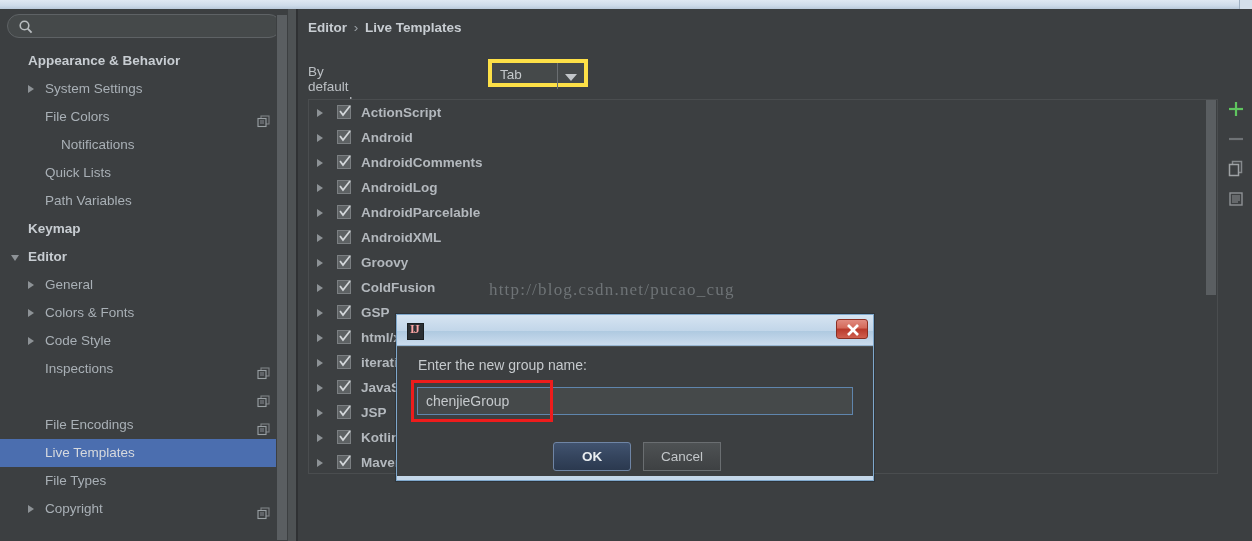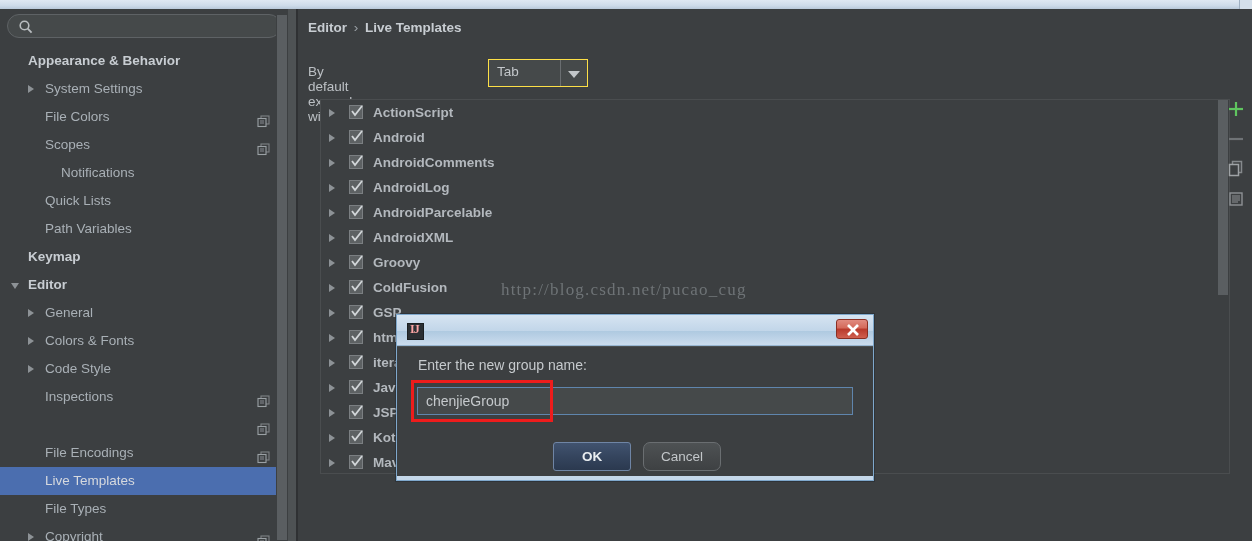--- a/index.html
+++ b/index.html
@@ -177,21 +177,21 @@
     left: 0; top: 5px;
     font-size: 13.5px;
     color: #bcc0c4;
   }
   .combo {
     position: absolute;
     left: 180px; top: 0;
     width: 100px; height: 28px;
     box-sizing: border-box;
     background: #45494a;
-    border: 1px solid #fde047;
+    border: 4px solid #fde047;
   }
   .combo-value {
     position: absolute;
     left: 8px; top: 4px;
     font-size: 13.5px;
     color: #c4c8cb;
   }
   .combo-btn {
     position: absolute;
     right: 0; top: 0;
@@ -202,21 +202,21 @@
     position: absolute;
     left: 7px; top: 11px;
     width: 0; height: 0;
     border-left: 6px solid transparent;
     border-right: 6px solid transparent;
     border-top: 7px solid #c2c6c9;
   }
 
   .list-box {
     position: absolute;
-    left: 22px; top: 90px;
+    left: 10px; top: 90px;
     width: 910px; height: 375px;
     background: #3c3f41;
     border: 1px solid #4a4d4f;
     box-sizing: border-box;
     overflow: hidden;
     text-align: right;
   }
   .list-row {
     position: relative;
     height: 25px;
@@ -382,21 +382,21 @@
     font-weight: bold;
     cursor: pointer;
   }
   .dlg-cancel {
     position: absolute;
     left: 246px; top: 95px;
     width: 78px; height: 29px;
     box-sizing: border-box;
     background: linear-gradient(to bottom, #4e5254 0%, #46494b 50%, #3e4143 100%);
     border: 1px solid #6a6e71;
-    border-radius: 7px;
+    border-radius: 0;
     color: #c3c7ca;
     font-family: "Liberation Sans", sans-serif;
     font-size: 13.5px;
     cursor: pointer;
   }
   .dlg-bottom-edge {
     position: absolute;
     left: 0; bottom: 0;
     width: 100%; height: 4px;
     background: #c4d7e9;
@@ -425,29 +425,20 @@
     <div class="tree" id="sidebar-tree">
         <div class="tree-row">
           <span class="tree-label bold" style="left: 28px;">Appearance &amp; Behavior</span>
         </div>
         <div class="tree-row">
           <span class="arrow" style="left: 28px;"></span>
           <span class="tree-label" style="left: 45px;">System Settings</span>
         </div>
         <div class="tree-row">
           <span class="tree-label" style="left: 45px;">File Colors</span>
-          <span class="copy-badge"><svg width="13" height="13" viewBox="0 0 13 13">
-              <rect x="4" y="1" width="8" height="8" fill="none" stroke="#7e8285" stroke-width="1.1"></rect>
-              <rect x="1" y="3.5" width="8" height="8" fill="#3c3f41" stroke="#9aa0a4" stroke-width="1.1"></rect>
-              <line x1="3" y1="6" x2="7" y2="6" stroke="#9aa0a4" stroke-width="0.8"></line>
-              <line x1="3" y1="8" x2="7" y2="8" stroke="#9aa0a4" stroke-width="0.8"></line>
-            </svg></span>
-        </div>
-        <div class="tree-row">
-          <span class="tree-label" style="left: 45px;">Scopes</span>
           <span class="copy-badge"><svg width="13" height="13" viewBox="0 0 13 13">
               <rect x="4" y="1" width="8" height="8" fill="none" stroke="#7e8285" stroke-width="1.1"></rect>
               <rect x="1" y="3.5" width="8" height="8" fill="#3c3f41" stroke="#9aa0a4" stroke-width="1.1"></rect>
               <line x1="3" y1="6" x2="7" y2="6" stroke="#9aa0a4" stroke-width="0.8"></line>
               <line x1="3" y1="8" x2="7" y2="8" stroke="#9aa0a4" stroke-width="0.8"></line>
             </svg></span>
         </div>
         <div class="tree-row">
           <span class="tree-label" style="left: 61px;">Notifications</span>
         </div>

